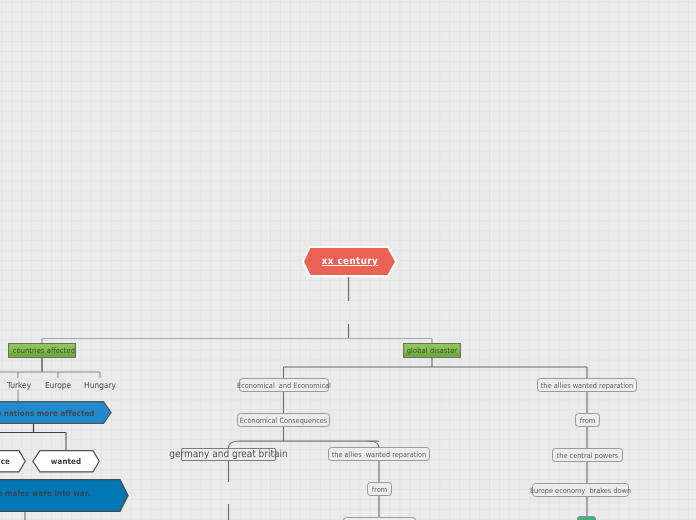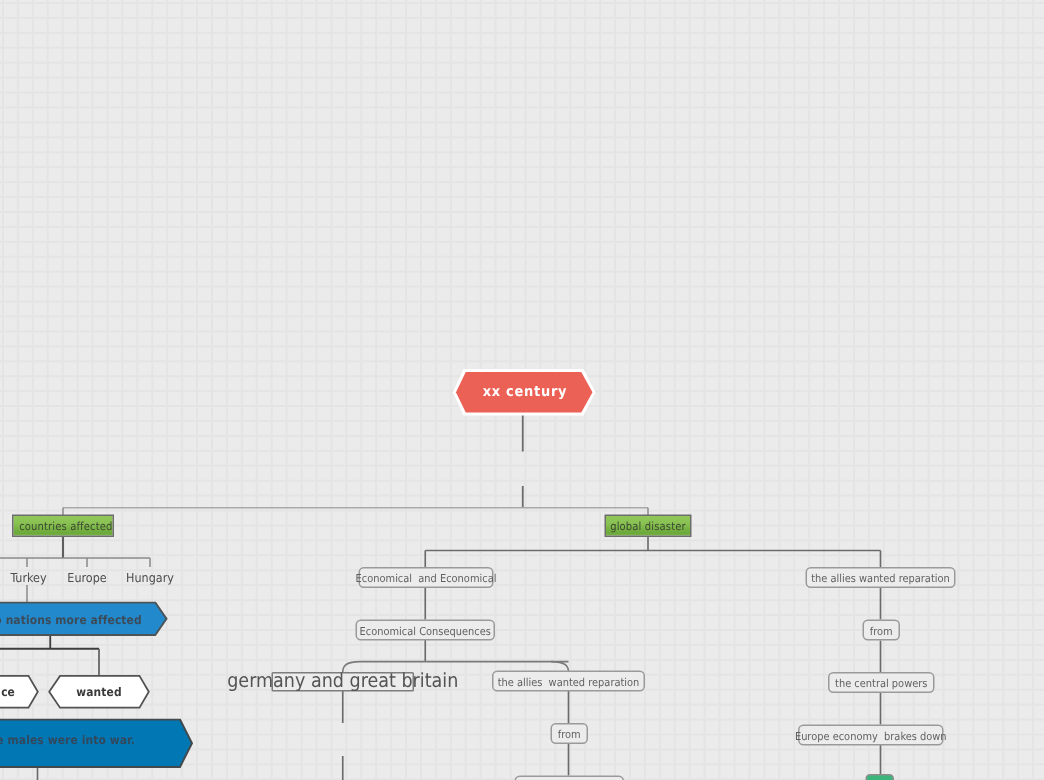--- a/index.html
+++ b/index.html
@@ -18,21 +18,21 @@
 svg.links{position:absolute;left:0;top:0;width:696px;height:520px;pointer-events:none;}
 .node{position:absolute;box-sizing:border-box;}
 .lbl{position:absolute;white-space:nowrap;}
 
 
 .rrect{background:#ececec;border:1px solid #9a9a9a;border-radius:3.5px;
   box-sizing:border-box;display:flex;align-items:center;justify-content:center;
   color:#5f5f5f;font-size:7.3px;letter-spacing:0px;white-space:pre;}
 .rect{background:#ececec;border:1px solid #7d7d7d;border-radius:1px;
   box-sizing:border-box;display:flex;align-items:center;justify-content:center;
-  color:#545454;font-size:13px;letter-spacing:0px;white-space:pre;}
+  color:#545454;font-size:10px;letter-spacing:0px;white-space:pre;}
 .plain{color:#4d4d4d;font-size:8.3px;text-align:center;}
 </style>
 </head>
 <body>
 
 <div id="canvas">
 
   <svg class="links" viewBox="0 0 696 520">
     <g fill="none" stroke="#8a8a8a" stroke-width="1">
 
@@ -79,21 +79,21 @@
       <path d="M587 461 L587 483" stroke="#6b6b6b" stroke-width="1.1"></path>
       <path d="M587 496 L587 517" stroke="#6b6b6b" stroke-width="1.1"></path>
     </g>
   </svg>
 
   <div class="node" style="left:301px;top:243px;width:98px;height:36px;">
     <svg width="98" height="36" viewBox="0 0 98 36">
       <polygon points="8,3 88,3 96,18.5 88,34 8,34 1,18.5" fill="#ffffff"></polygon>
       <polygon points="9.5,5 86.5,5 94,18.5 86.5,32 9.5,32 3,18.5" fill="#ec6156"></polygon>
     </svg>
-    <div class="lbl" style="left:0;top:1px;width:98px;height:34px;display:flex;align-items:center;justify-content:center;color:#fff;font-size:9.6px;font-weight:bold;letter-spacing:0.5px;">xx century</div>
+    <div class="lbl" style="left:0;top:1px;width:98px;height:34px;display:flex;align-items:center;justify-content:center;color:#fff;font-size:9.6px;font-weight:bold;letter-spacing:0.5px;text-decoration:underline;">xx century</div>
   </div>
 
 
   <div class="node" style="left:8px;top:343px;width:68px;height:15px;border:1px solid #6d6d6d;
     background:linear-gradient(to bottom,#91c75a 0%,#88c152 40%,#7ab545 62%,#6ba93a 88%,#7ab349 100%);
     display:flex;align-items:center;justify-content:flex-end;">
     <span style="color:#3c4633;font-size:7.4px;letter-spacing:0.1px;">countries affected</span>
   </div>
 
   <div class="node" style="left:403px;top:343px;width:58px;height:15px;border:1px solid #6d6d6d;

